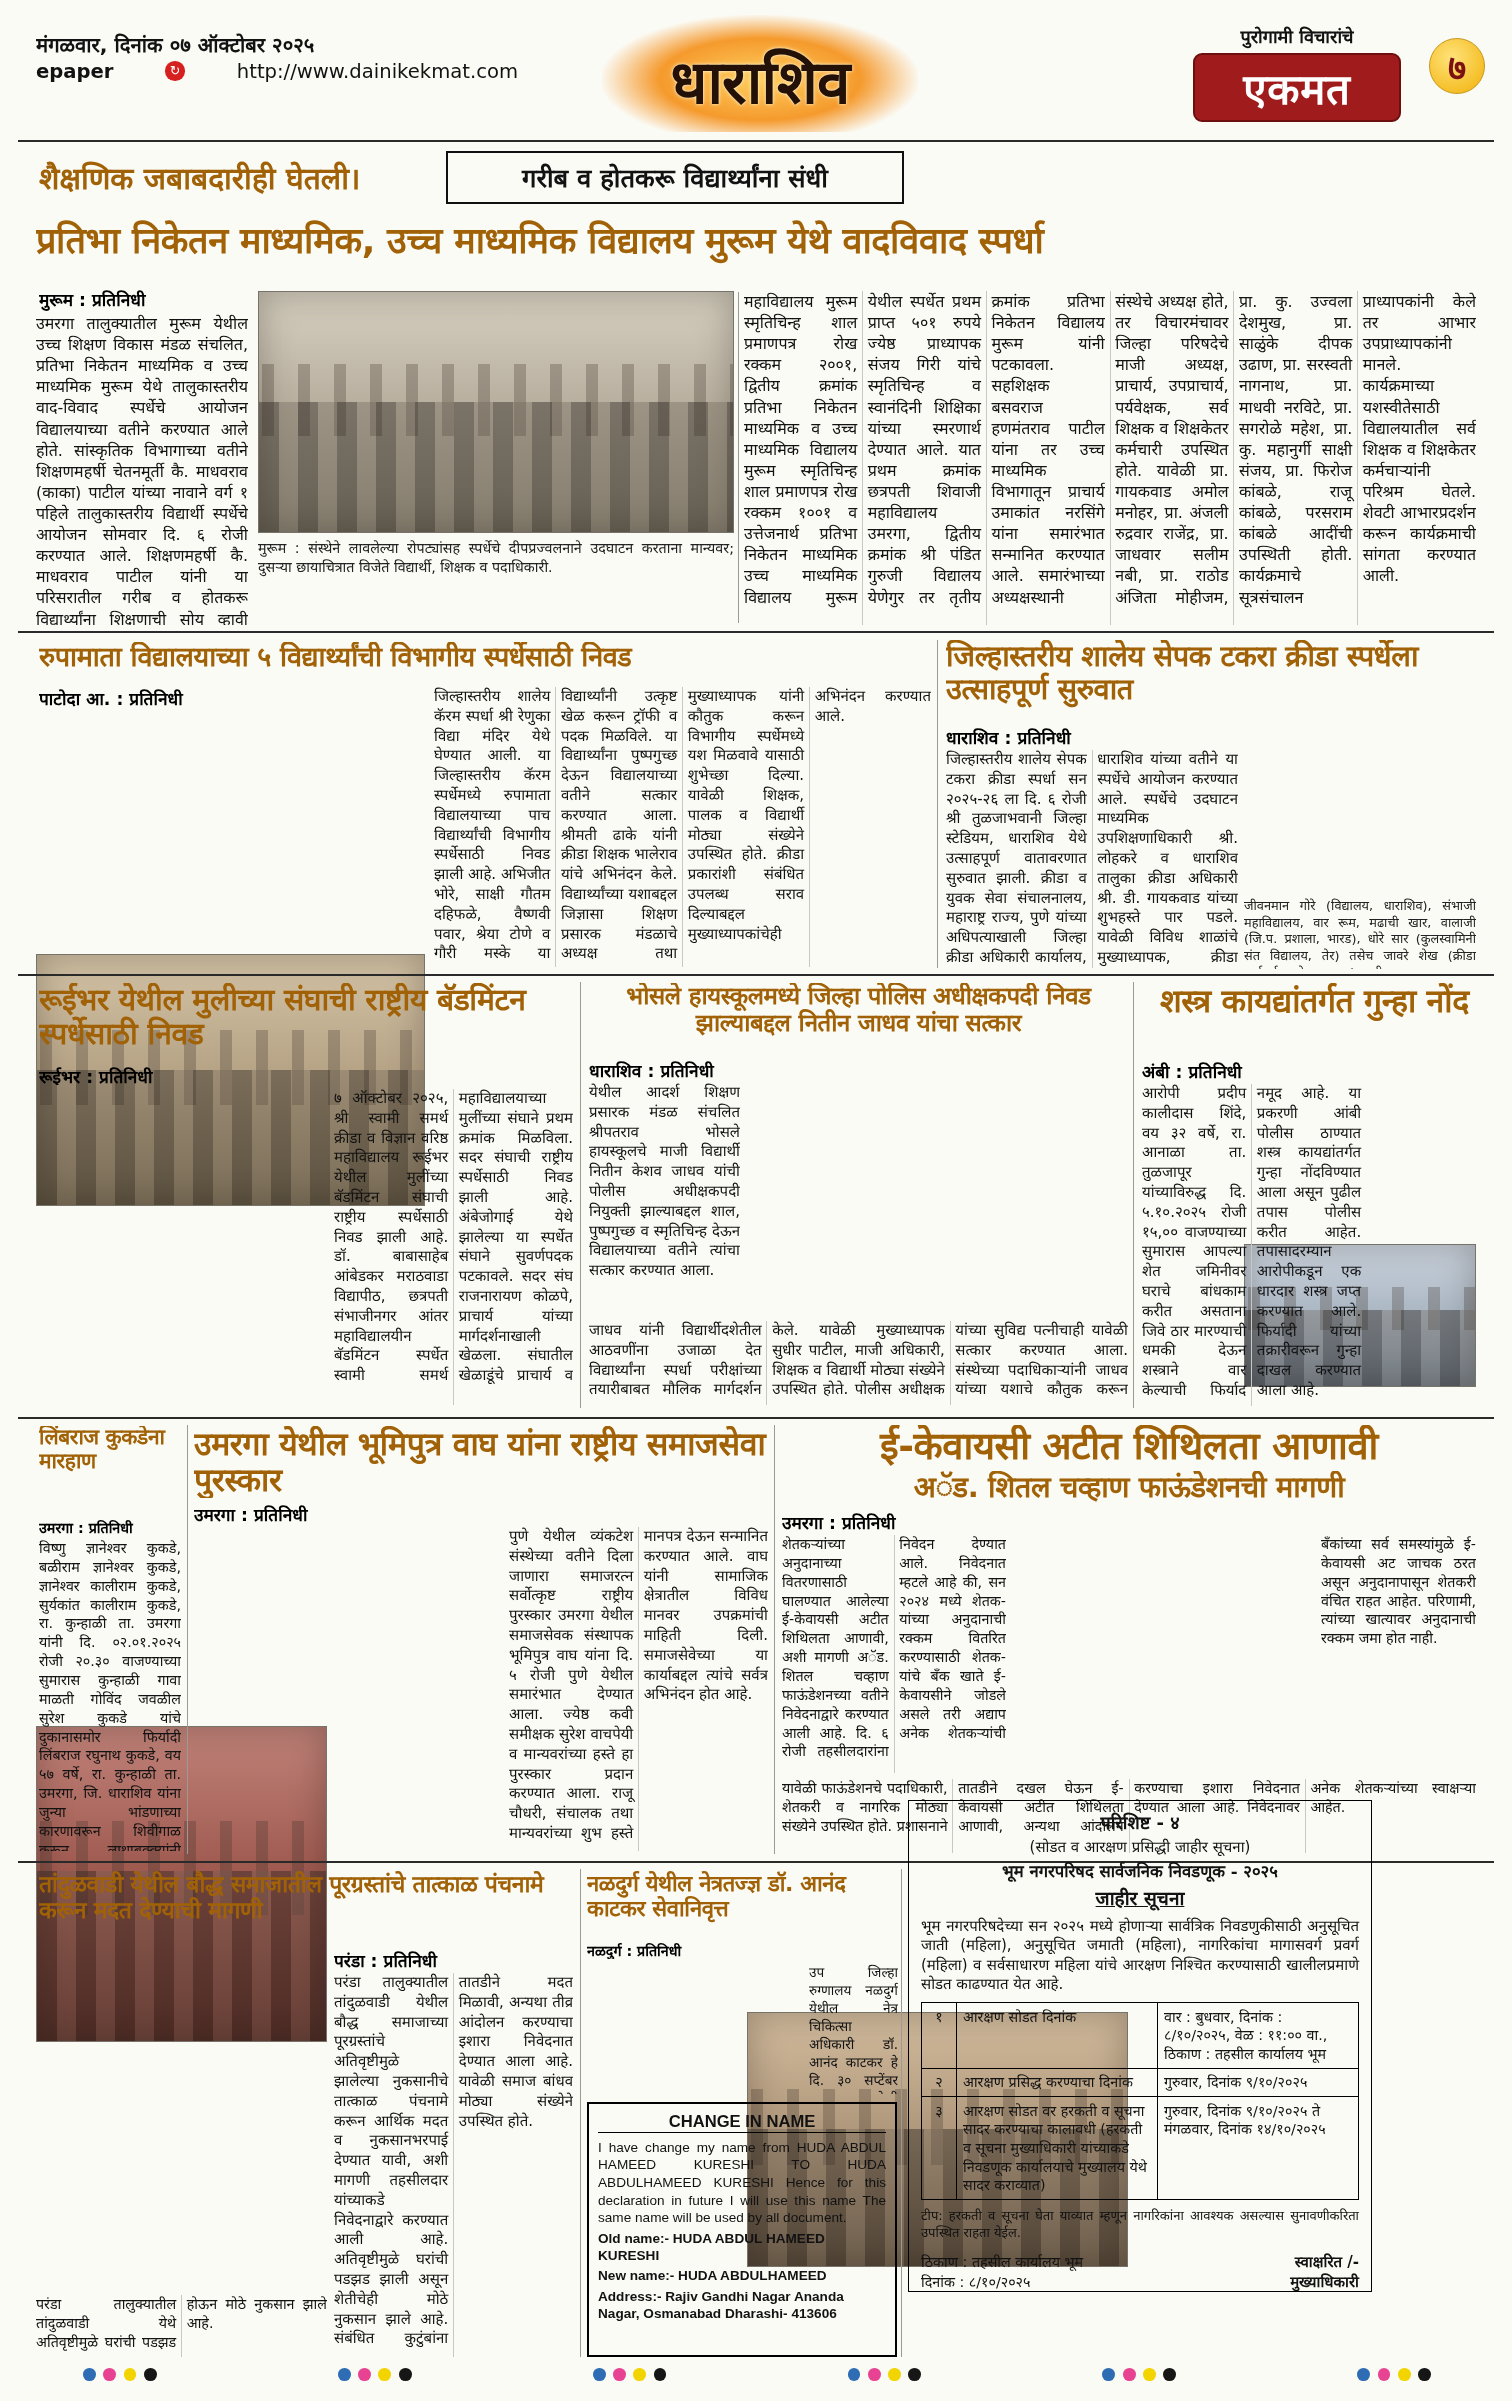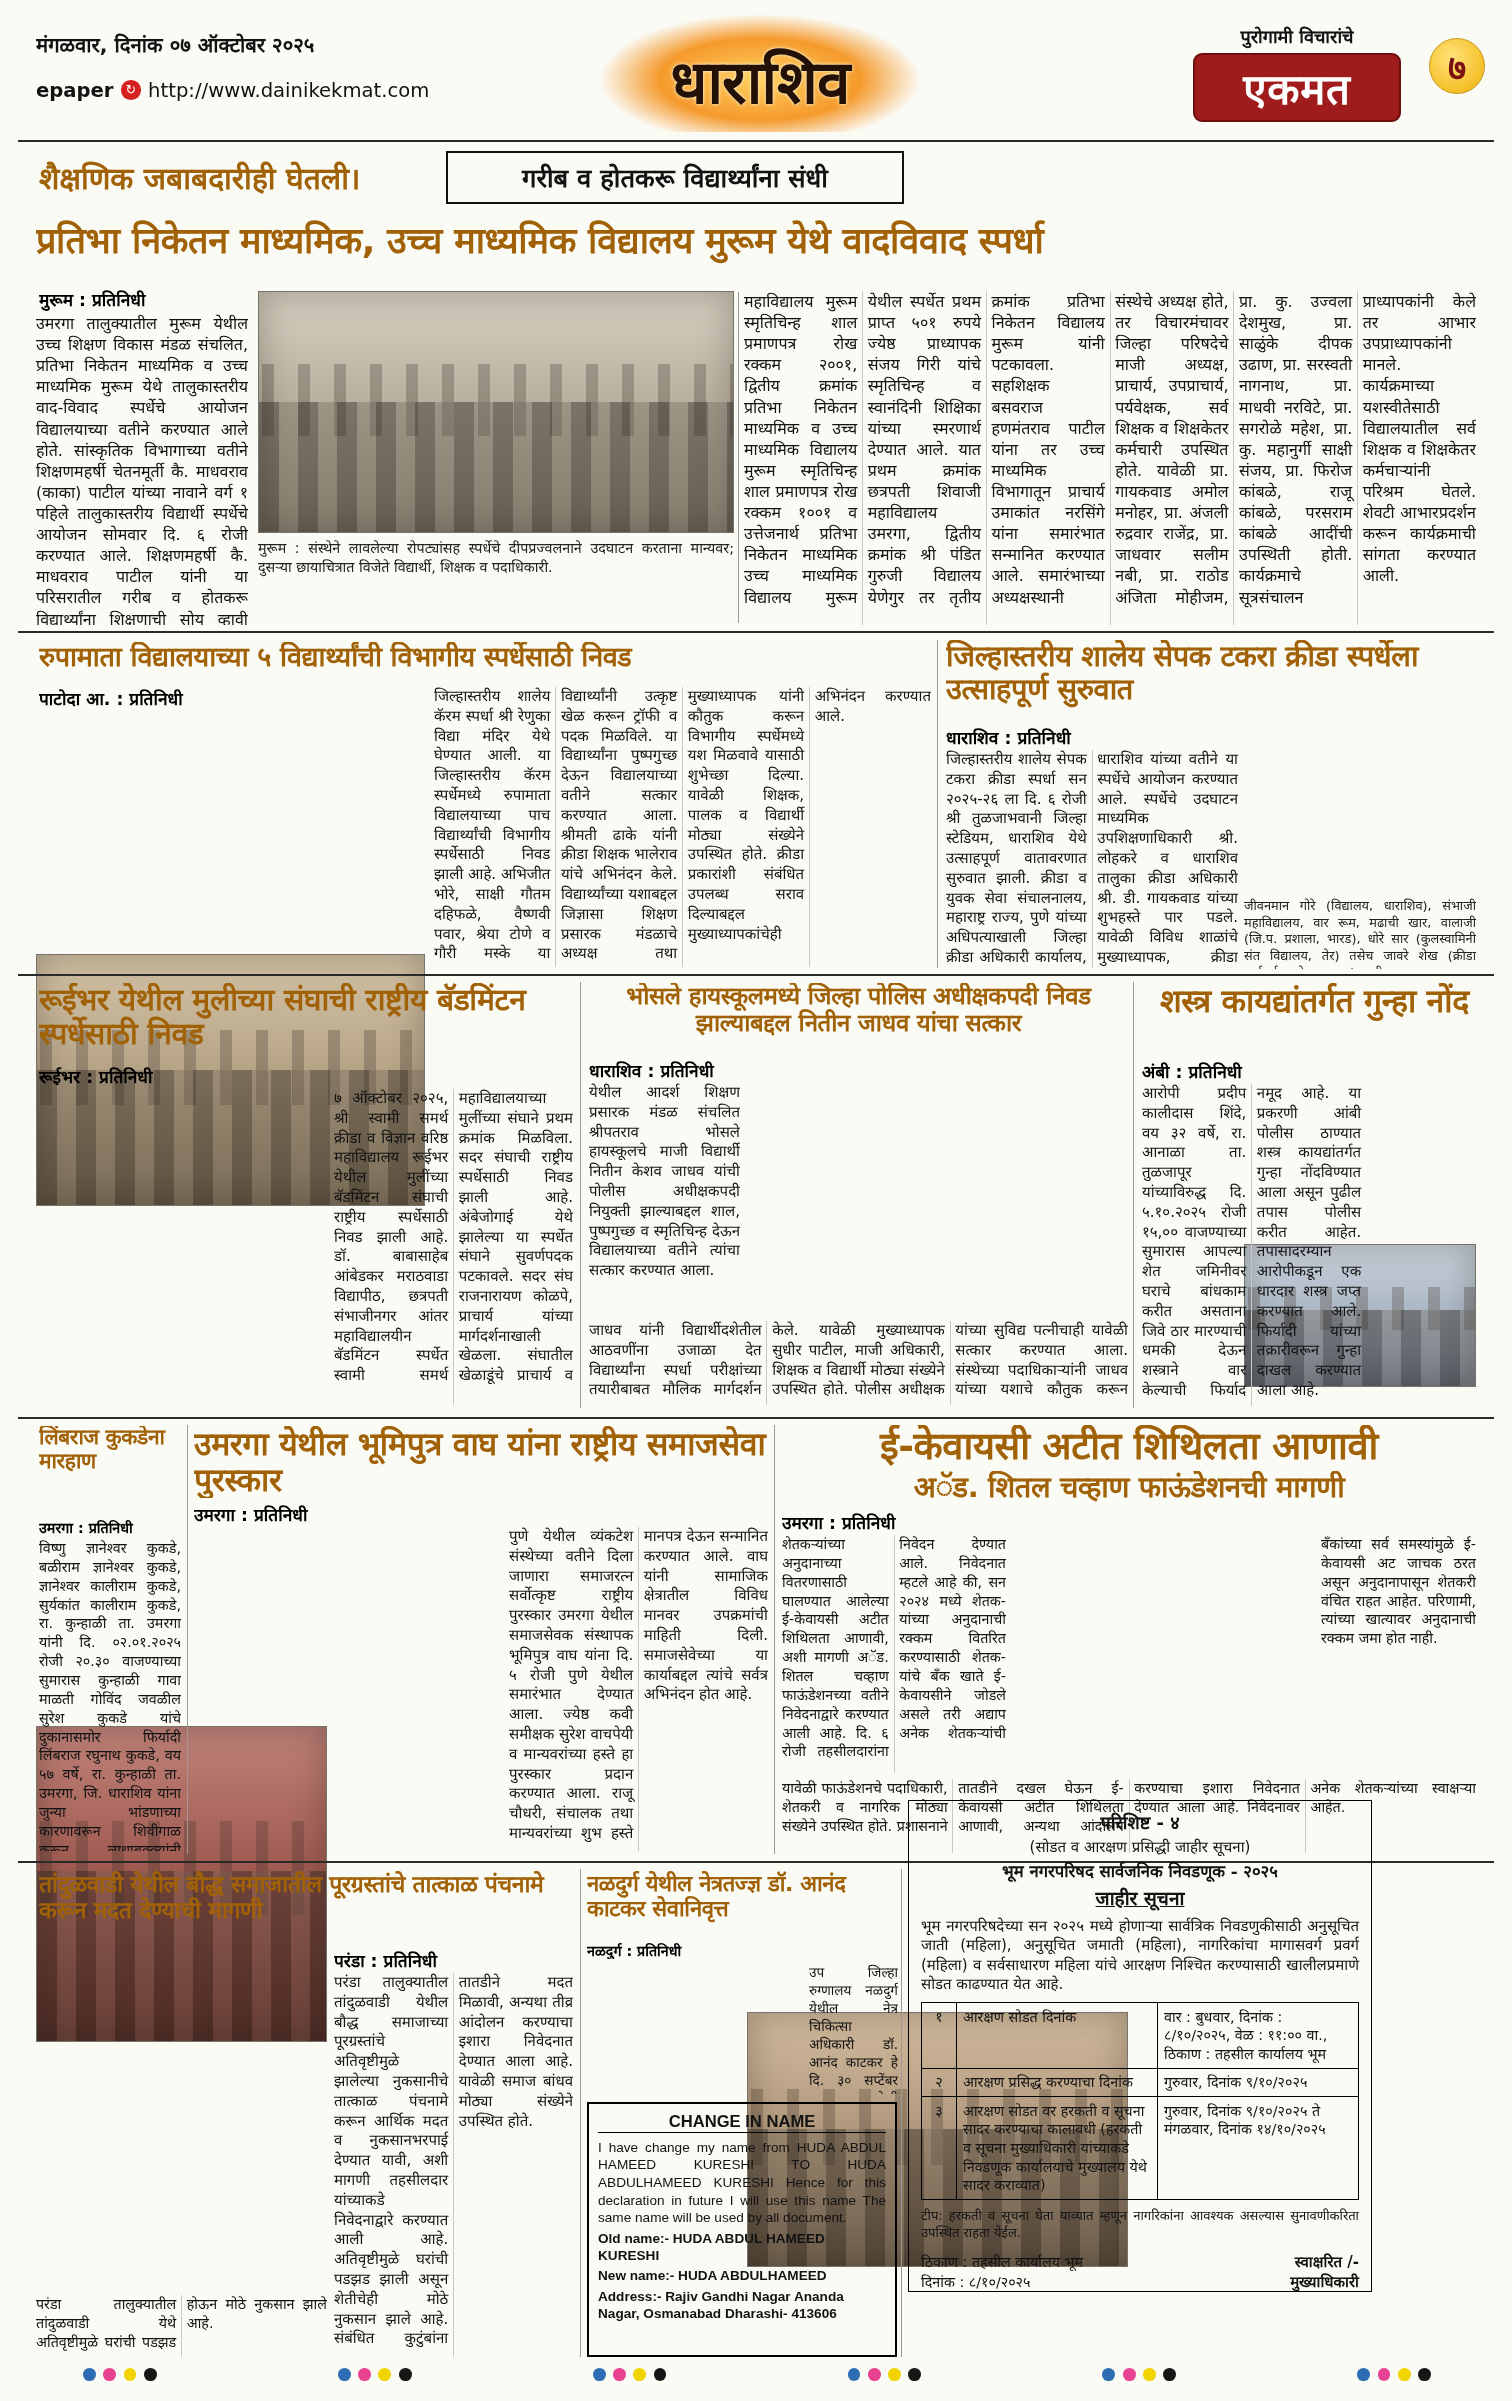--- a/index.html
+++ b/index.html
@@ -68,21 +68,21 @@
   .dotg { display:flex; gap:7.5px; }
   .dot { width:12.8px; height:12.8px; border-radius:50%; display:inline-block; }
   .d-c { background:#2e6db4; } .d-m { background:#e84393; } .d-y { background:#f2d400; } .d-k { background:#161616; }
 </style>
 </head>
 <body>
 
 <div class="page">
 
   <div class="abs dateline" style="left:36px;top:30px;width:422px;height:29px;">मंगळवार, दिनांक ०७ ऑक्टोबर २०२५</div>
-  <div class="abs eprow" style="left:36px;top:75px;width:482px;height:30px;">
+  <div class="abs eprow" style="left:36px;top:56px;width:482px;height:30px;justify-content:space-between;">
     <span style="font-weight:bold;">epaper</span>
     <span class="epicon">↻</span>
     <span>http://www.dainikekmat.com</span>
   </div>
   <div class="abs mastblob" style="left:602px;top:15px;width:316px;height:117px;"></div>
   <div class="abs masttext" style="left:602px;top:39px;width:316px;height:83px;">धाराशिव</div>
   <div class="abs" style="left:1193px;top:24px;width:208px;height:107px;">
     <div class="tagline">पुरोगामी विचारांचे</div>
     <div class="brandbox">
       <span class="brandname">एकमत</span>

